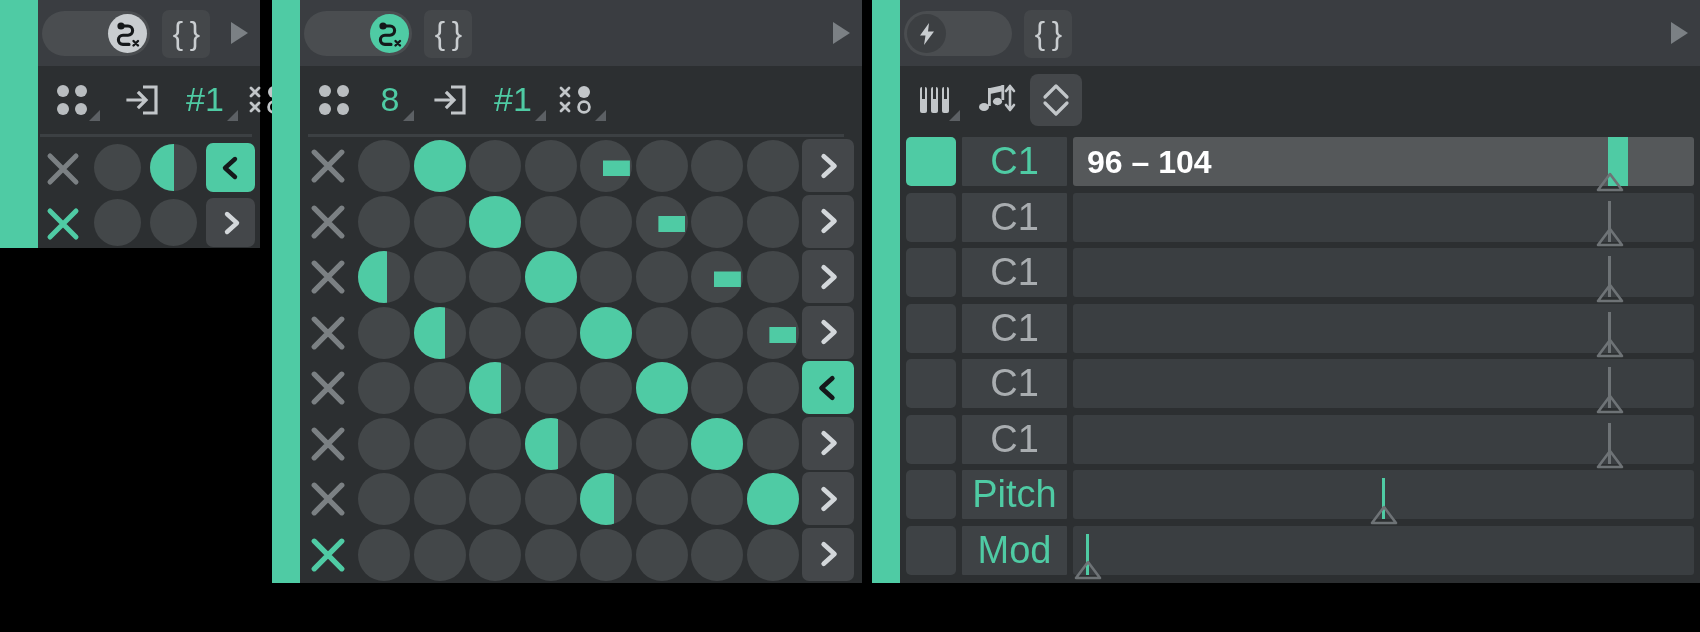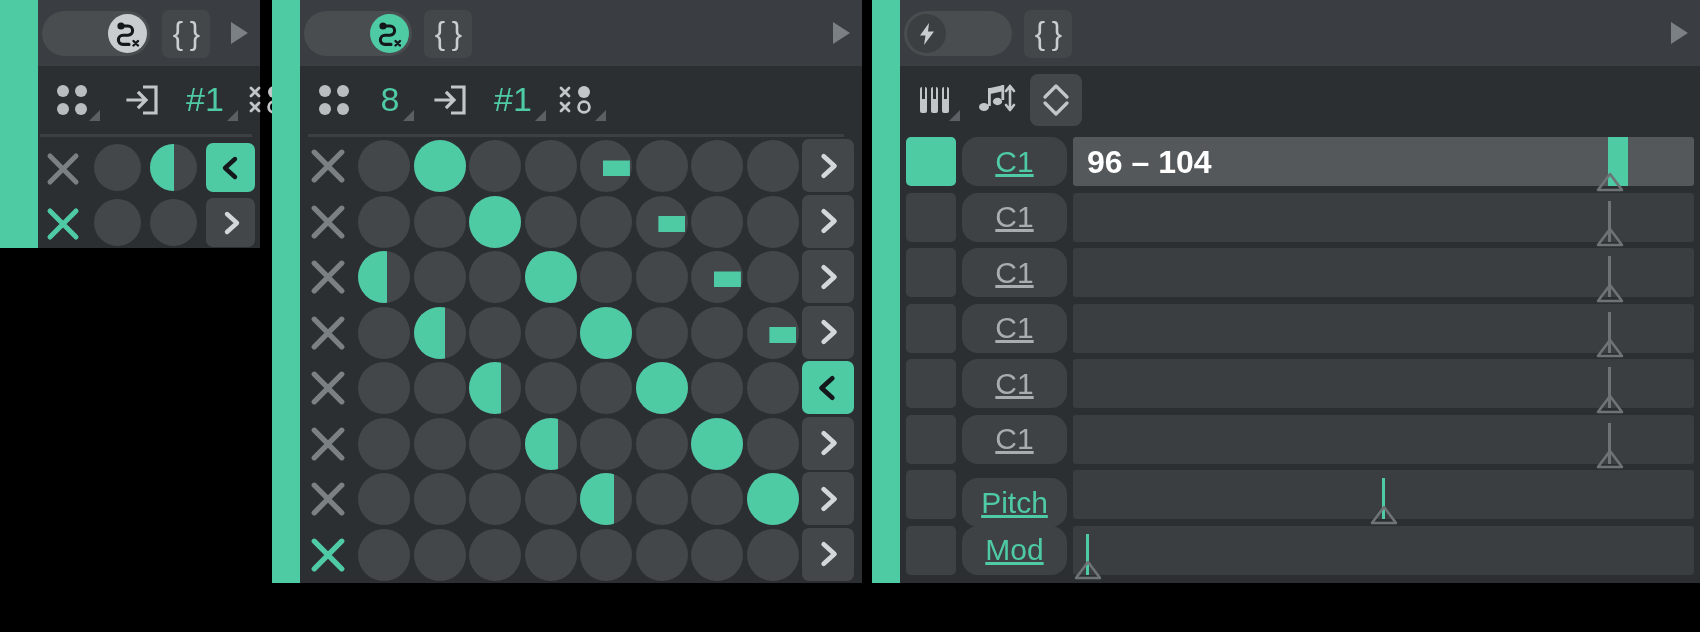--- a/index.html
+++ b/index.html
@@ -54,22 +54,22 @@
   .circ .fill{position:absolute;left:0;top:0;width:100%;height:100%;background:#4fcba4;}
   .arrowbtn{position:absolute;border-radius:7px;background:#44474a;display:flex;align-items:center;justify-content:center;}
   .arrowbtn.active{background:#4fcba4;}
   .arrowbtn svg{display:block;}
 
   
   .rowlist{position:absolute;left:38px;right:0;}
   .lrow{position:relative;}
   .swatch{position:absolute;border-radius:5px;background:#3e4245;}
   .swatch.on{background:#4fcba4;}
-  .lbl{position:absolute;border-radius:16px;background:#3e4245;display:flex;align-items:center;justify-content:center;
-       color:#a9adb0;font-size:30px;text-decoration:underline;}
+  .lbl{position:absolute;border-radius:1px;background:#3e4245;display:flex;align-items:center;justify-content:center;
+       color:#a9adb0;font-size:38px;}
   .lbl.green{color:#4fcba4;}
   .track{position:absolute;border-radius:3px;background:#3a3e41;overflow:hidden;}
   .track.sel{background:#55585a;font-weight:bold;}
   .tval{position:absolute;left:14px;top:50%;transform:translateY(-50%);color:#fff;font-size:32px;white-space:nowrap;}
   .handle{position:absolute;top:0;bottom:0;width:2px;background:#6e7376;}
   .handle.green{background:#4fcba4;}
   .barfill{position:absolute;top:0;bottom:0;background:#4fcba4;}
 </style>
 </head>
 <body>
@@ -528,21 +528,21 @@
             <div class="lbl" style="left: 62px; top: 3px; width: 105px; height: 49px;">C1</div>
             <div class="track" style="left: 173px; right: 6px; top: 3px; height: 49px;">
               <div class="handle" style="left: 86.2%; top: 8px; bottom: 0px; width: 3px;"></div>
             </div>
             <div style="position: absolute; left: 695.302px; top: 36.5px; width: 30px; height: 22px;"><svg width="30" height="22" viewBox="0 0 30 22">
                 <path d="M15 3 L27 19 L3 19 Z" fill="none" stroke="#6e7376" stroke-width="2.6" stroke-linejoin="round"></path>
               </svg></div>
           </div>
           <div class="lrow" style="height: 55.5px;">
             <div class="swatch" style="left: 6px; top: 3px; width: 50px; height: 49px;"></div>
-            <div class="lbl green" style="left: 62px; top: 11px; width: 105px; height: 49px;">Pitch</div>
+            <div class="lbl green" style="left: 62px; top: 3px; width: 105px; height: 49px;">Pitch</div>
             <div class="track" style="left: 173px; right: 6px; top: 3px; height: 49px;">
               <div class="handle green" style="left: 49.7%; top: 8px; bottom: 0px; width: 3px;"></div>
             </div>
             <div style="position: absolute; left: 468.637px; top: 36.5px; width: 30px; height: 22px;"><svg width="30" height="22" viewBox="0 0 30 22">
                 <path d="M15 3 L27 19 L3 19 Z" fill="none" stroke="#6e7376" stroke-width="2.6" stroke-linejoin="round"></path>
               </svg></div>
           </div>
           <div class="lrow" style="height: 55.5px; text-align: right;">
             <div class="swatch" style="left: 6px; top: 3px; width: 50px; height: 49px;"></div>
             <div class="lbl green" style="left: 62px; top: 3px; width: 105px; height: 49px;">Mod</div>

